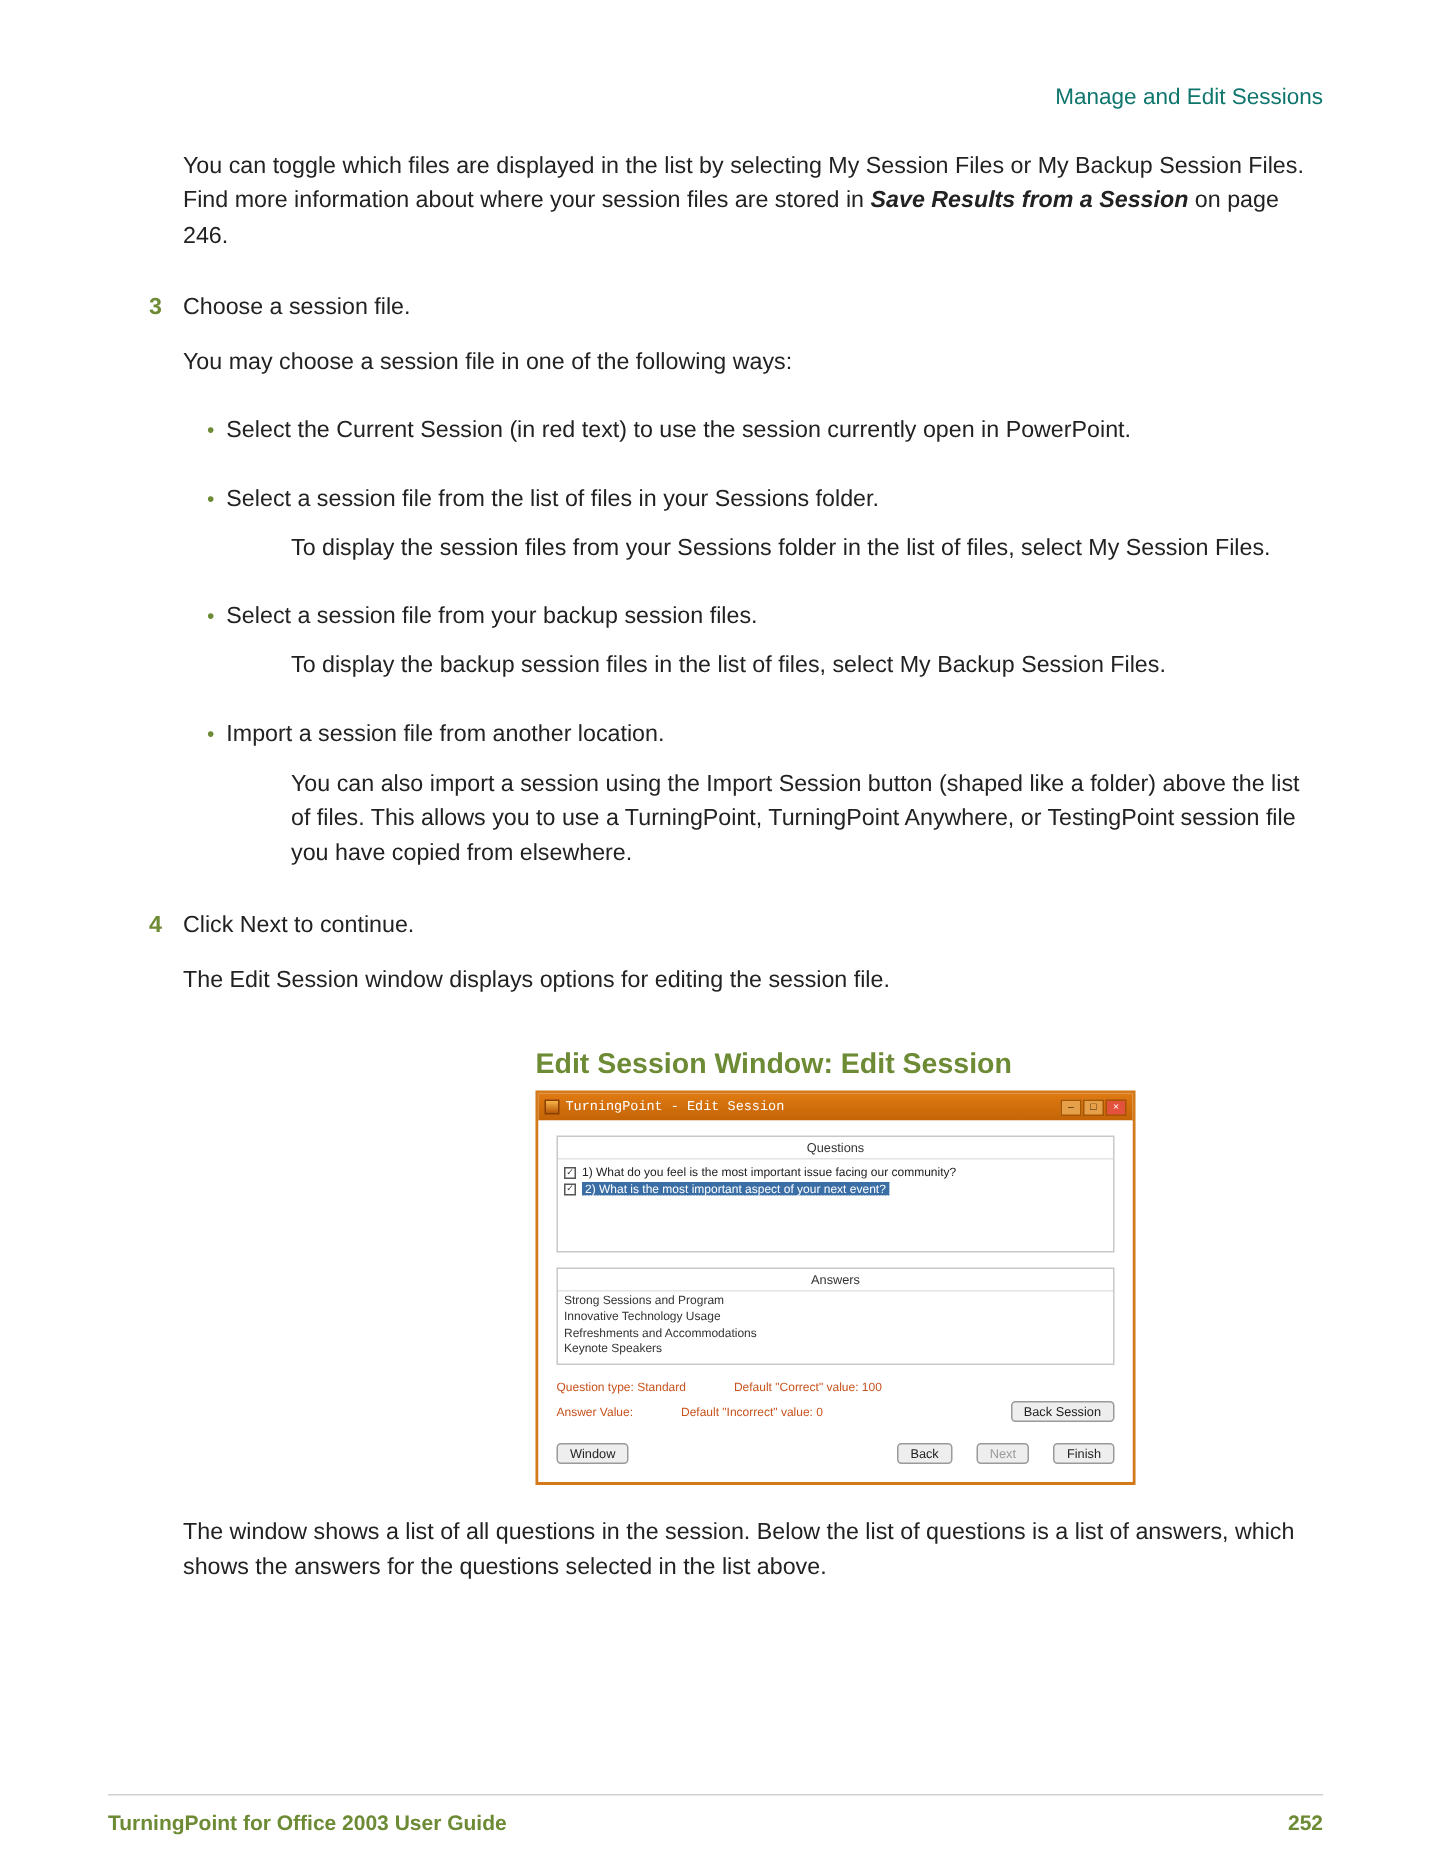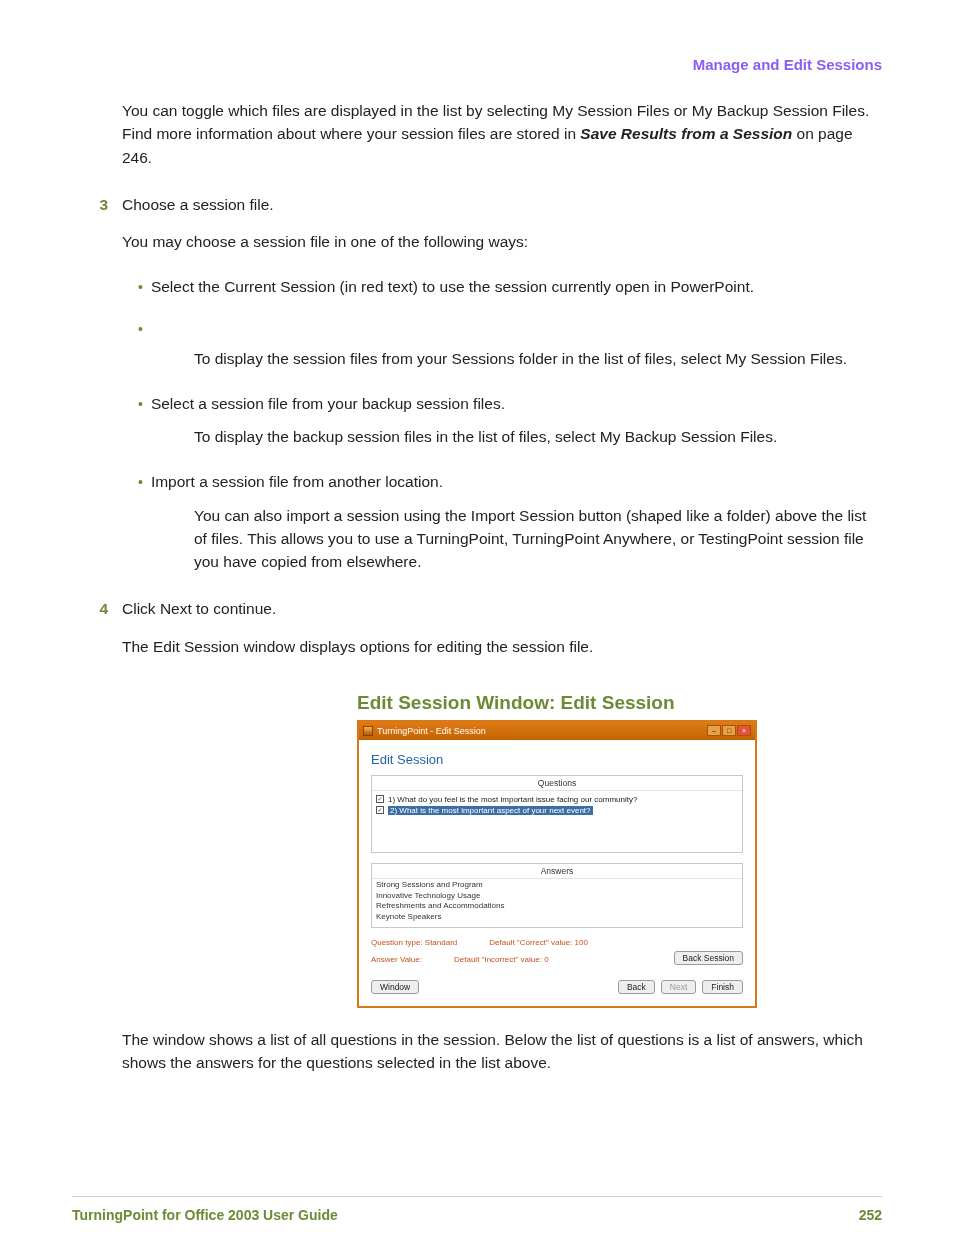--- a/index.html
+++ b/index.html
@@ -10,22 +10,22 @@
     width: 954px;
     color: #222;
   }
   .page {
     padding: 56px 72px 40px 72px;
     min-height: 1160px;
     position: relative;
   }
   .header-title {
     text-align: right;
-    color: #8b5cf6;
-    font-weight: bold;
+    color: #0f766e;
+    font-weight: normal;
     font-size: 15px;
     margin-bottom: 26px;
   }
   .body-copy {
     font-size: 15.5px;
     line-height: 1.5;
     margin-left: 50px;
   }
   .body-copy p { margin: 0 0 14px 0; }
   .xref { font-style: italic; font-weight: bold; }
@@ -97,20 +97,21 @@
   .tbar-icon {
     width: 10px; height: 10px;
     background: linear-gradient(#f7b447, #b85806);
     border: 1px solid #8a4000;
     margin-right: 4px;
   }
   .tbar-title {
     color: #fff;
     font-size: 9px;
     flex: 1;
+    font-family: Liberation Mono, monospace;
   }
   .tbar-btns { display: flex; gap: 1px; }
   .tbar-btn {
     width: 14px; height: 11px;
     background: #e7a04a;
     border: 1px solid #a65500;
     font-size: 7px; line-height: 9px;
     text-align: center;
     color: #3a2400;
   }
@@ -217,20 +218,21 @@
   <div class="sub">You may choose a session file in one of the following ways:</div>
 
   <div class="bullets">
     <div class="bullet-row">
       <div class="bdot">•</div>
       <div class="btxt">Select the Current Session (in red text) to use the session currently open in PowerPoint.</div>
     </div>
 
     <div class="bullet-row">
       <div class="bdot">•</div>
+      <div class="btxt">Select a session file from the list of files in your Sessions folder.</div>
     </div>
     <div class="bsub">To display the session files from your Sessions folder in the list of files, select My Session Files.</div>
 
     <div class="bullet-row">
       <div class="bdot">•</div>
       <div class="btxt">Select a session file from your backup session files.</div>
     </div>
     <div class="bsub">To display the backup session files in the list of files, select My Backup Session Files.</div>
 
     <div class="bullet-row">
@@ -252,21 +254,20 @@
     <div class="titlebar">
       <div class="tbar-icon"></div>
       <div class="tbar-title">TurningPoint - Edit Session</div>
       <div class="tbar-btns">
         <div class="tbar-btn">–</div>
         <div class="tbar-btn">□</div>
         <div class="tbar-btn close">×</div>
       </div>
     </div>
     <div class="win-body">
-      <div class="win-heading">Edit Session</div>
 
       <div class="panel">
         <div class="panel-head">Questions</div>
         <div class="qlist">
           <div class="qrow">
             <span class="cb"></span>
             <span class="qtxt">1) What do you feel is the most important issue facing our community?</span>
           </div>
           <div class="qrow sel">
             <span class="cb"></span>
@@ -292,21 +293,21 @@
       <div class="meta2">
         <div class="meta">
           <span>Answer Value:</span>
           <span>Default "Incorrect" value: 0</span>
         </div>
         <div class="wbtn">Back Session</div>
       </div>
 
       <div class="win-actions">
         <div class="wbtn">Window</div>
-        <div style="display:flex; gap:6px;">
+        <div style="display:flex; gap:16px;">
           <div class="wbtn">Back</div>
           <div class="wbtn dis">Next</div>
           <div class="wbtn">Finish</div>
         </div>
       </div>
     </div>
   </div>
 
   <div class="body-copy">
     <p>The window shows a list of all questions in the session. Below the list of questions is a list of answers, which shows the answers for the questions selected in the list above.</p>

